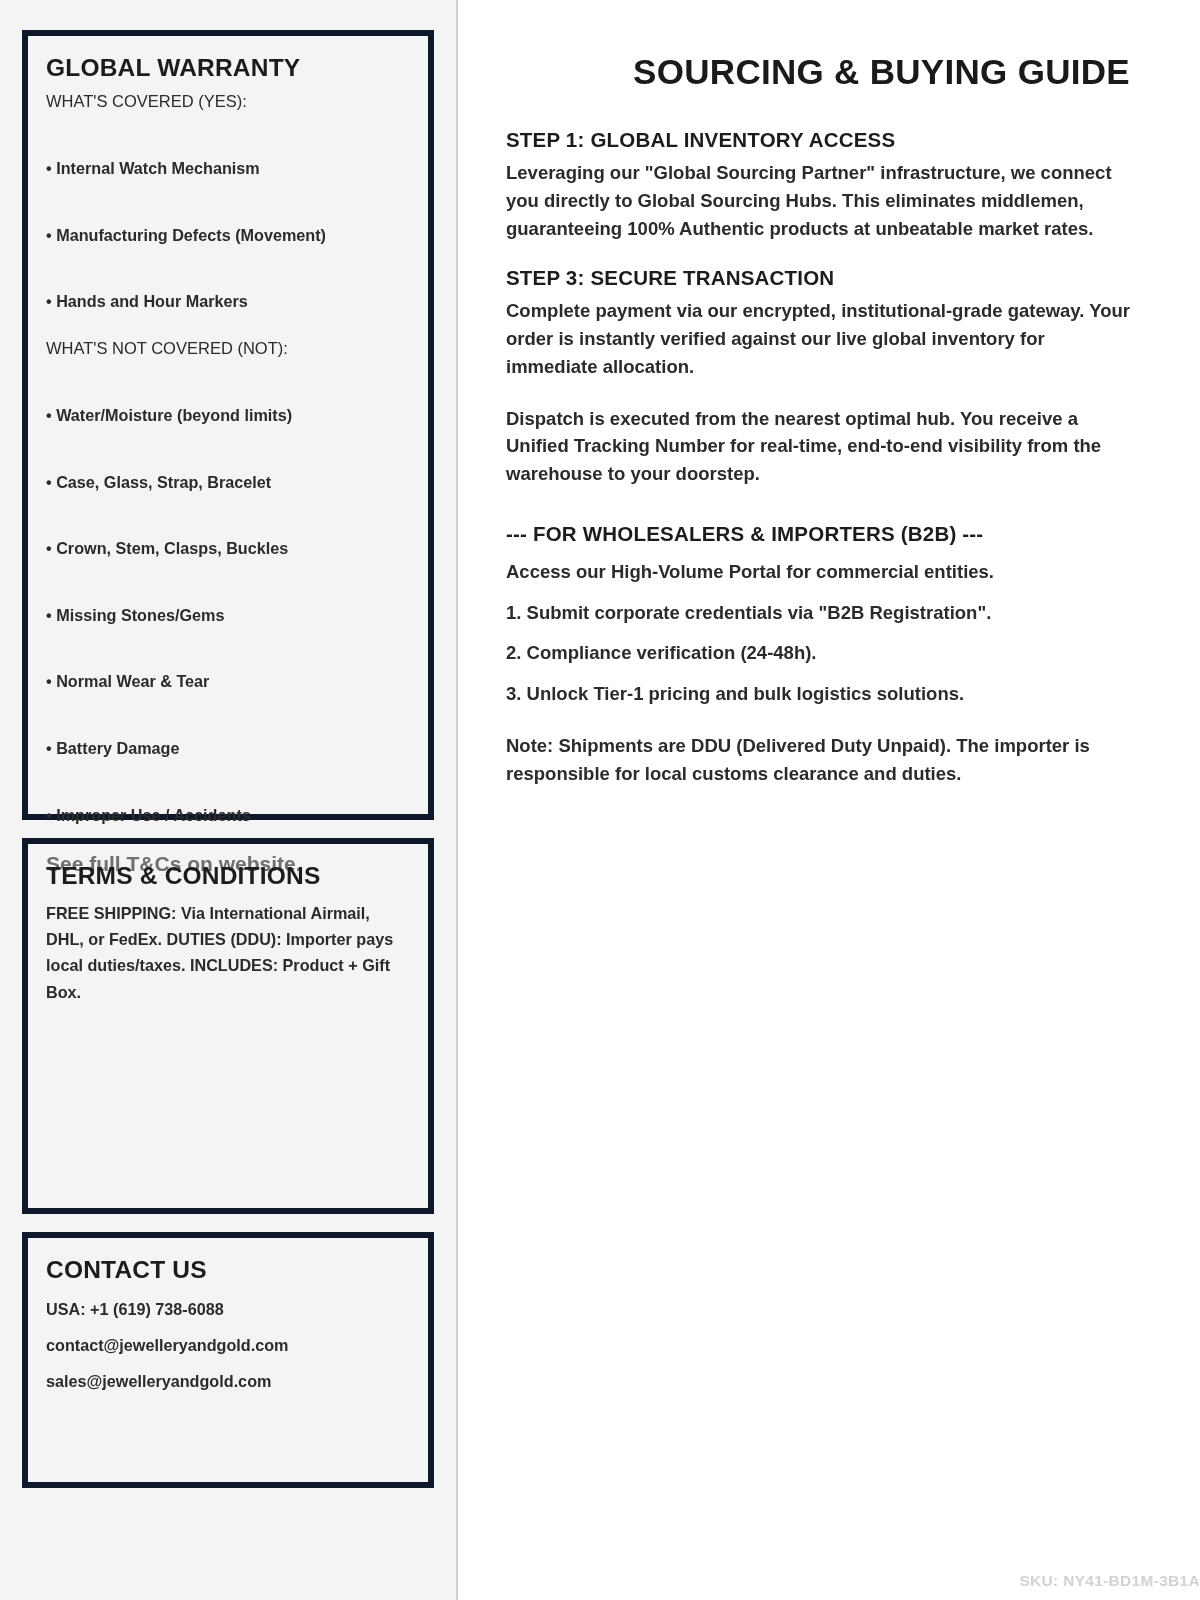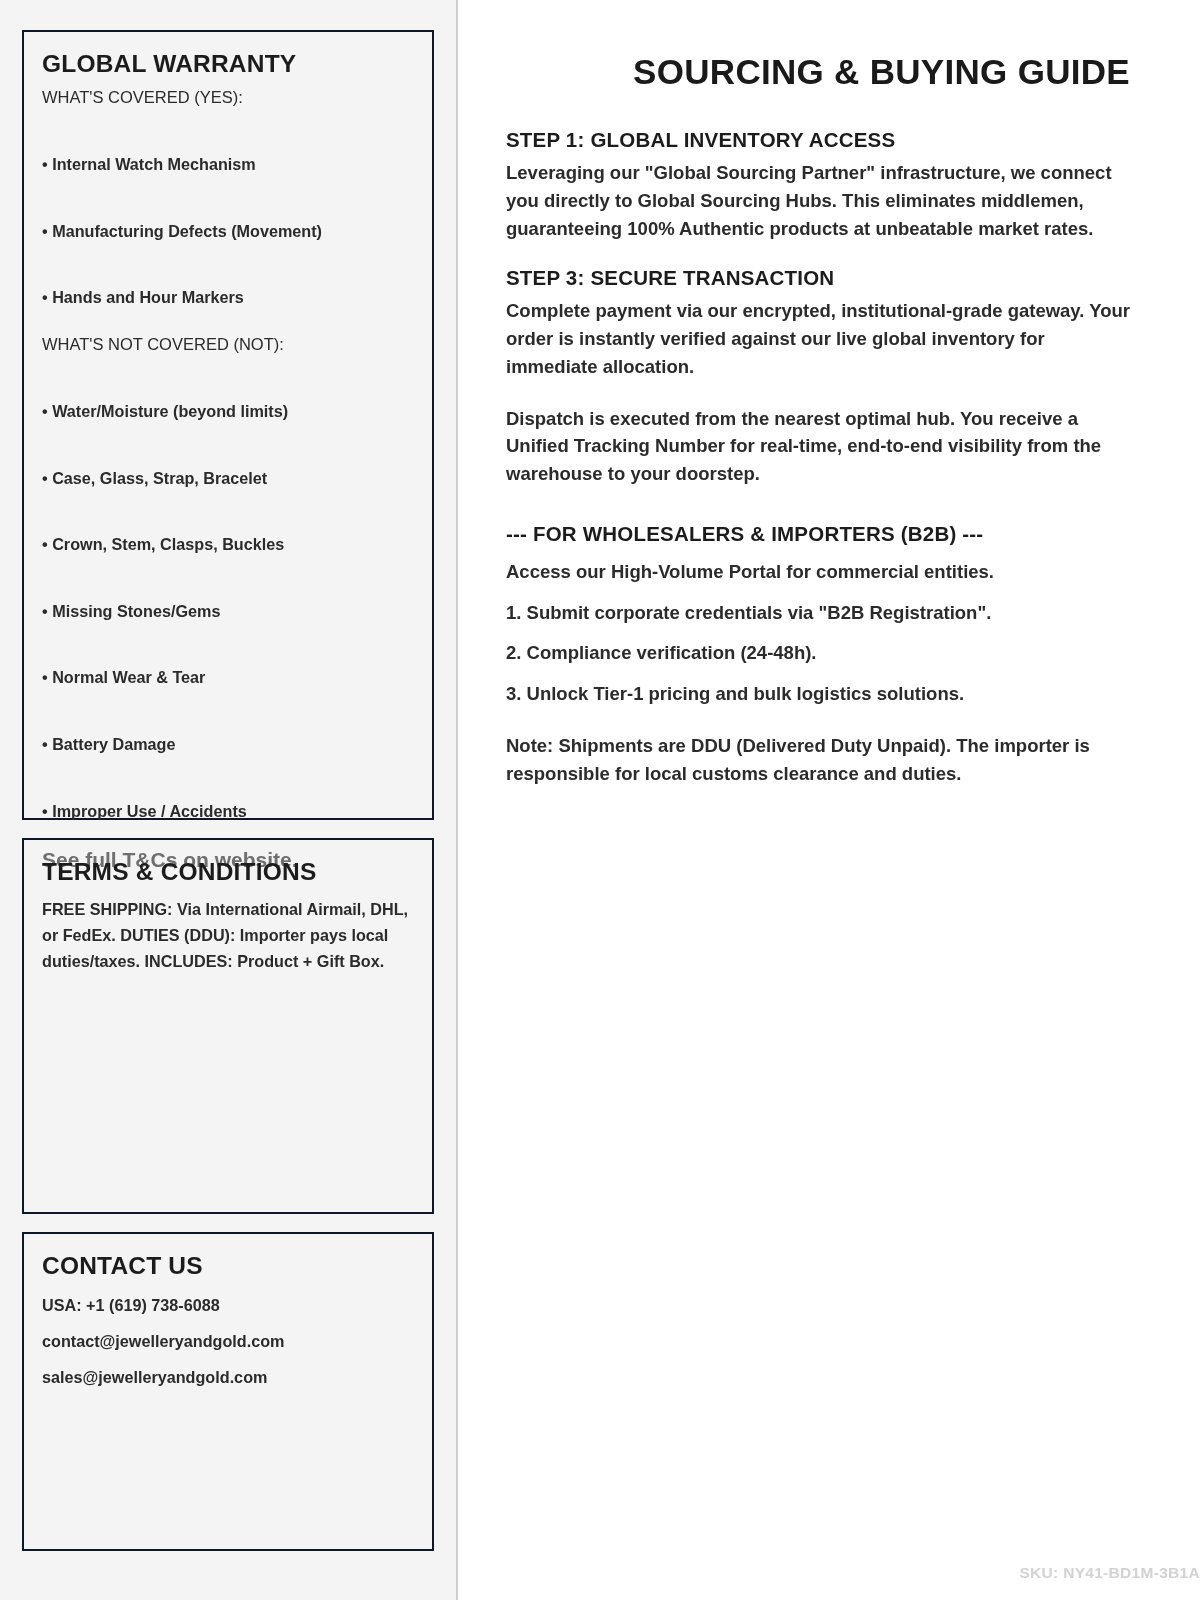--- a/index.html
+++ b/index.html
@@ -21,28 +21,28 @@
   }
   
   .left-col {
     width: 458px;
     height: 100%;
     background: #f4f4f4;
     border-right: 2px solid #cfcfcf;
     padding: 30px 22px 20px 22px;
   }
   .panel {
-    border: 2px solid #0f172a;
+    border: 6px solid #0f172a;
     background: #f4f4f4;
     padding: 18px 18px 16px 18px;
     margin-bottom: 18px;
   }
   .panel-warranty { height: 790px; }
   .panel-terms { height: 376px; }
-  .panel-contact { height: 319px; }
+  .panel-contact { height: 256px; }
 
   .panel h2 {
     font-size: 24.5px;
     font-weight: bold;
     letter-spacing: 0.2px;
     margin: 0 0 10px 0;
     color: #1c1c1c;
   }
   .sub-head {
     font-size: 16.5px;
@@ -133,21 +133,21 @@
   .b2b-note {
     font-size: 18.5px;
     font-weight: bold;
     line-height: 1.5;
     margin: 24px 0 0 0;
     color: #2b2b2b;
   }
   .sku {
     position: absolute;
     right: 0px;
-    bottom: 18px;
+    bottom: 10px;
     font-size: 15.5px;
     font-weight: bold;
     color: #d2d2d2;
     letter-spacing: 0.3px;
   }
 </style>
 </head>
 <body>
 
 <div class="page">

